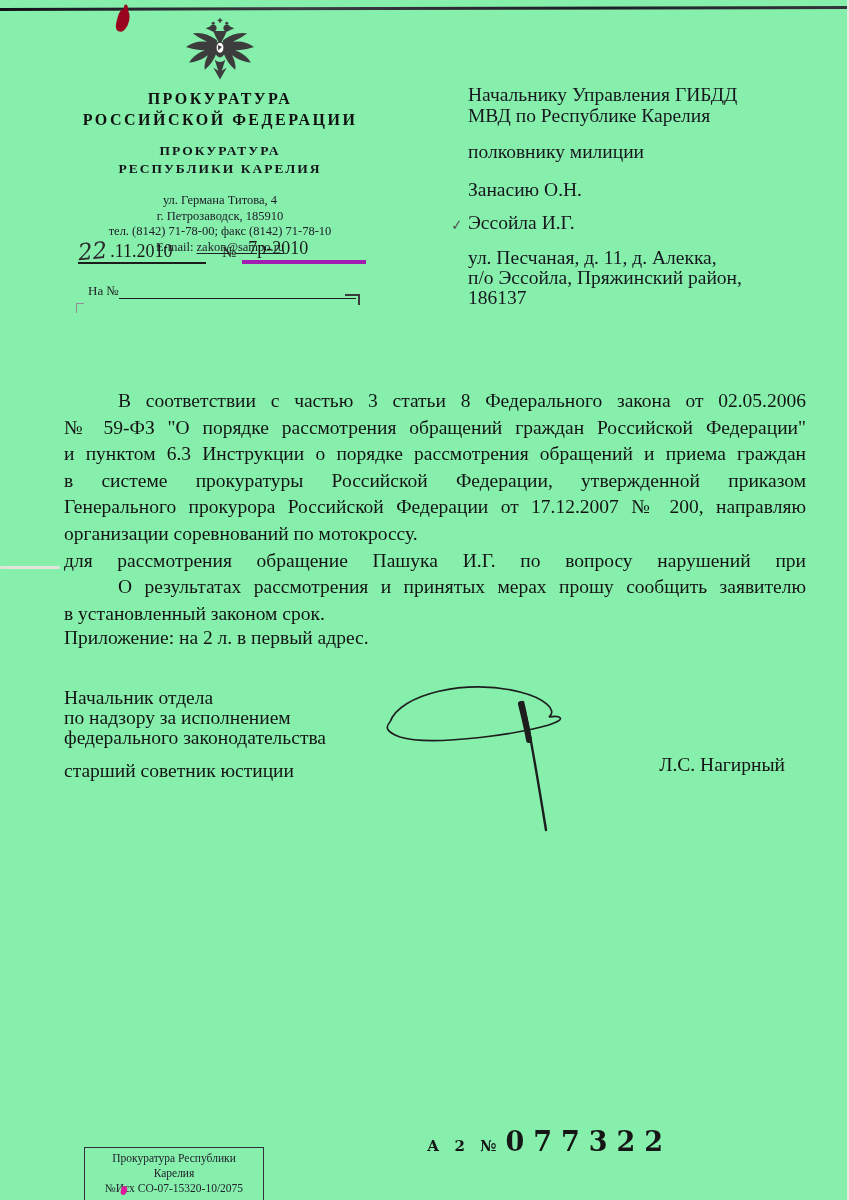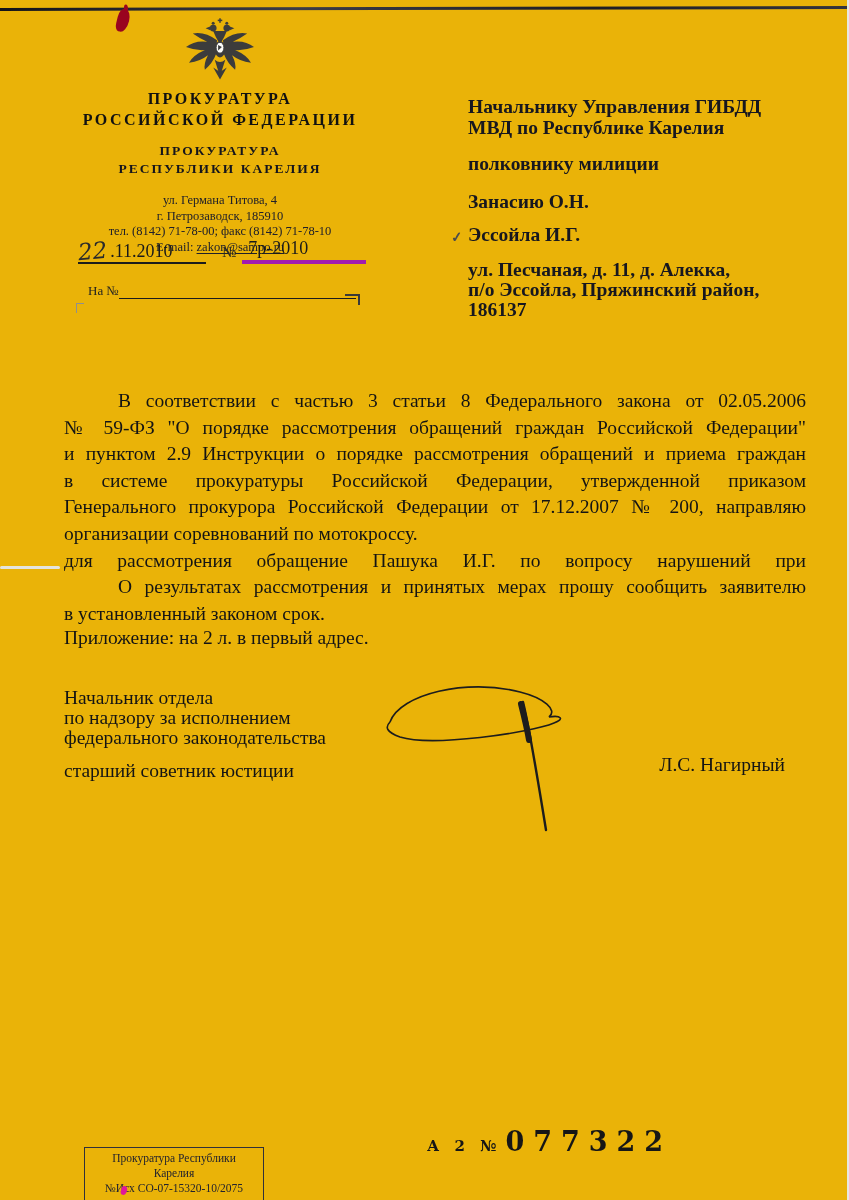--- a/index.html
+++ b/index.html
@@ -1,18 +1,18 @@
 <!DOCTYPE html>
 <html><head>
 <meta charset="utf-8">
 <style>
   html,body{margin:0;padding:0;background:#8a8a8a;}
   .page{
     position:relative;width:849px;height:1200px;margin:0 auto;
-    background:#eab308;overflow:hidden;
+    background:#86efac;overflow:hidden;
     font-family:"Liberation Serif",serif;color:#1a1a1a;
   }
   
   .top-scan-line{position:absolute;top:7px;left:0;width:100%;height:2.5px;
     background:linear-gradient(90deg,#121218,#3c3c46 35%,#1d1d24 70%,#34343c);
     transform:rotate(-0.12deg);}
   .red-ink-blob{position:absolute;left:117px;top:9px;width:12px;height:23px;
     background:#99041f;border-radius:46% 54% 62% 38%;transform:rotate(14deg);}
   .red-ink-blob::before{content:"";position:absolute;left:4px;top:-5px;width:4px;height:8px;
     background:#99041f;border-radius:50%;transform:rotate(-18deg);}
@@ -37,21 +37,21 @@
   .num-cell{width:118px;margin-left:6px;border-bottom:4px solid #a21caf;font-size:18px;line-height:21px;padding:0 0 1px 6px;}
   .ref-row{position:absolute;left:76px;top:283px;display:flex;align-items:flex-end;margin-left:12px;}
   .ref-label{font-size:13px;color:#222;}
   .ref-line{width:237px;border-bottom:1.5px solid #1c1c1c;height:12px;}
   .corner-left{position:absolute;left:76px;top:303px;width:7px;height:9px;
     border-left:1px solid #8f8f8f;border-top:1px solid #8f8f8f;}
   .corner-right{position:absolute;left:345px;top:294px;width:13px;height:9px;
     border-right:2px solid #3a3a3a;border-top:2px solid #3a3a3a;}
 
   
-  .recipient{position:absolute;left:468px;top:96px;width:362px;font-size:19.5px;line-height:21px;color:#17171f;font-weight:bold;}
+  .recipient{position:absolute;left:468px;top:84px;width:362px;font-size:19.5px;line-height:21px;color:#17171f;}
   .recipient .rank{margin-top:15px;}
   .recipient .name1{margin-top:17px;}
   .recipient .name2{margin-top:12px;position:relative;}
   .check-icon{position:absolute;left:-17px;top:3px;font-size:14px;color:#4c4c4c;transform:rotate(-6deg);}
   .recipient .addr{margin-top:15px;line-height:20px;}
 
   
   .body-text{position:absolute;left:64px;top:388px;width:742px;font-size:19.5px;line-height:26.6px;color:#141414;}
   .tline{text-align:justify;white-space:normal;}
   .tline.just{text-align-last:justify;}
@@ -152,21 +152,21 @@
       <div>ул. Песчаная, д. 11, д. Алекка,</div>
       <div>п/о Эссойла, Пряжинский район,</div>
       <div>186137</div>
     </div>
   </div>
 
   <div class="body-text">
     <div class="para">
         <div class="tline just">В соответствии с частью 3 статьи 8 Федерального закона от 02.05.2006</div>
         <div class="tline just">№ 59-ФЗ "О порядке рассмотрения обращений граждан Российской Федерации"</div>
-        <div class="tline just">и пунктом 2.9 Инструкции о порядке рассмотрения обращений и приема граждан</div>
+        <div class="tline just">и пунктом 6.3 Инструкции о порядке рассмотрения обращений и приема граждан</div>
         <div class="tline just">в системе прокуратуры Российской Федерации, утвержденной приказом</div>
         <div class="tline just">Генерального прокурора Российской Федерации от 17.12.2007 № 200, направляю</div>
         <div class="tline">организации соревнований по мотокроссу.</div>
         <div class="tline just">для рассмотрения обращение Пашука И.Г. по вопросу нарушений при</div>
       </div>
     <div class="para">
         <div class="tline just">О результатах рассмотрения и принятых мерах прошу сообщить заявителю</div>
         <div class="tline">в установленный законом срок.</div>
       </div>
   </div>

